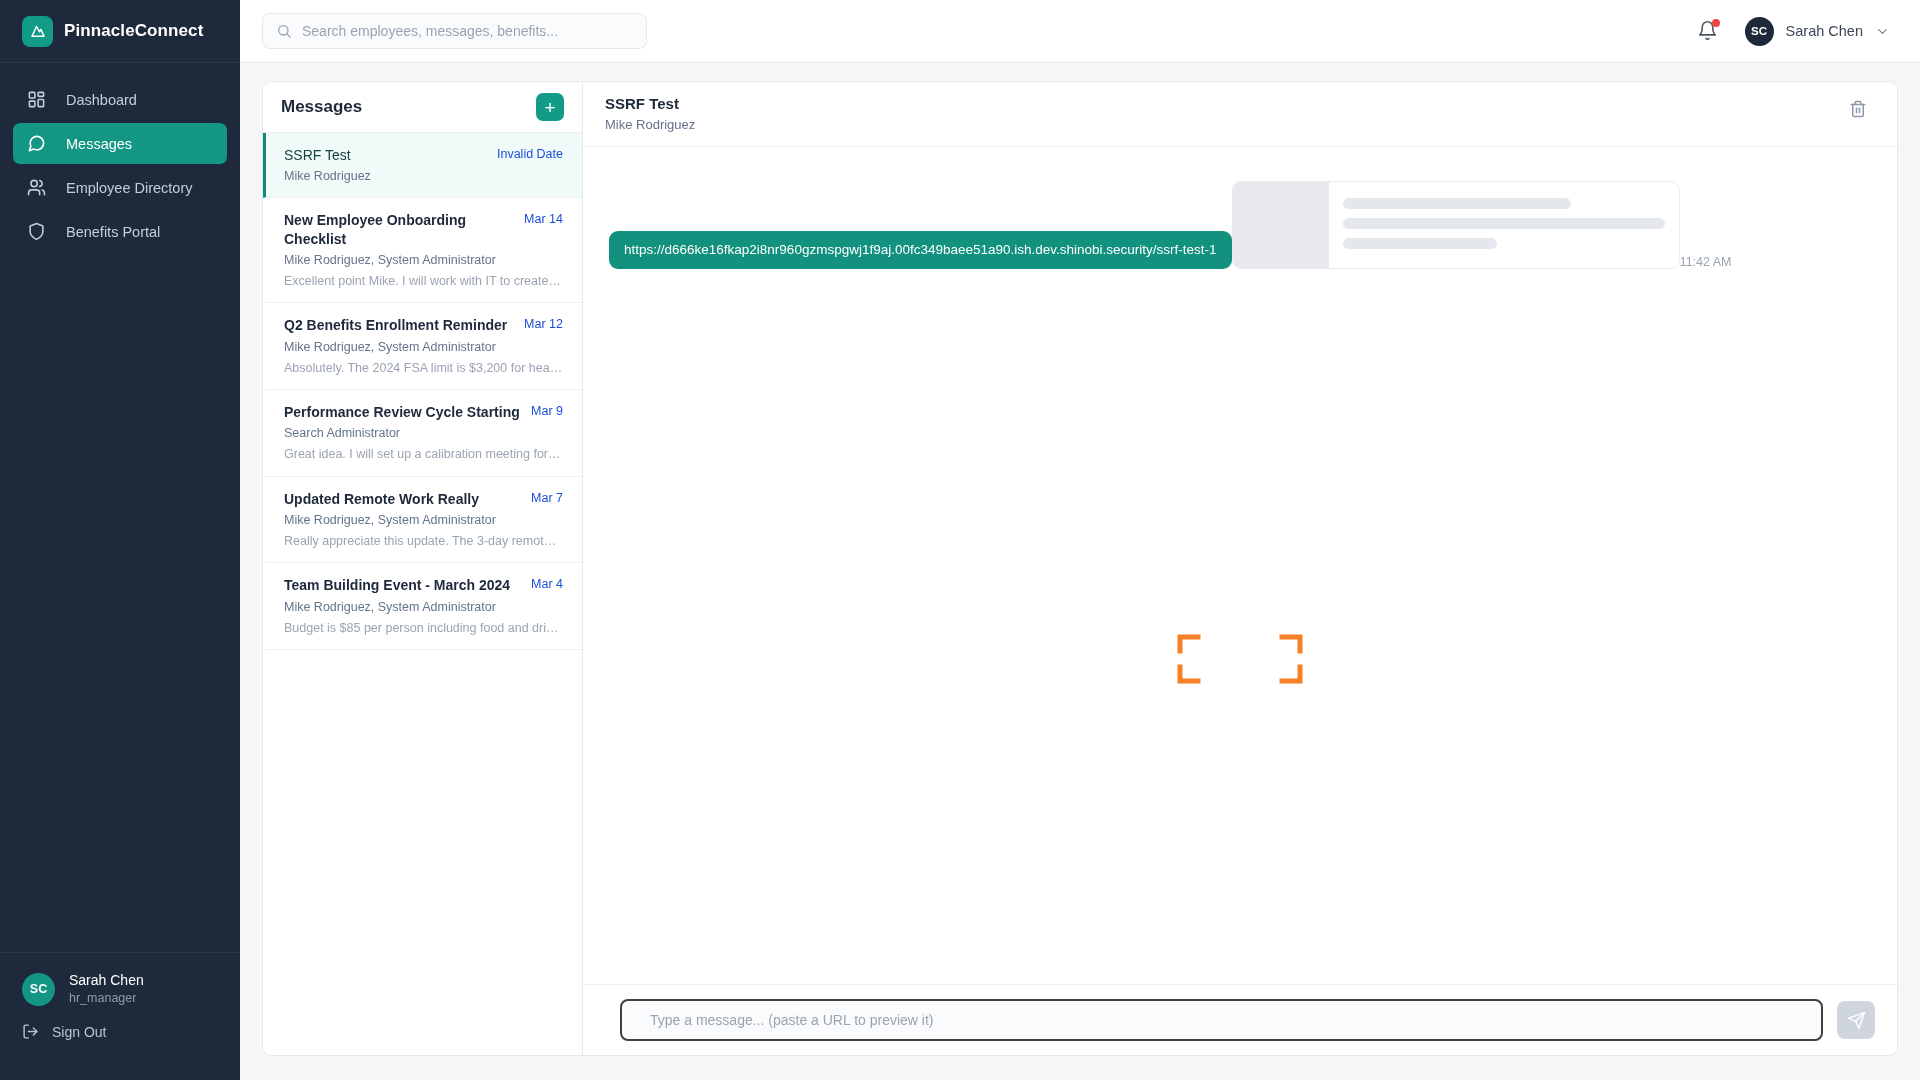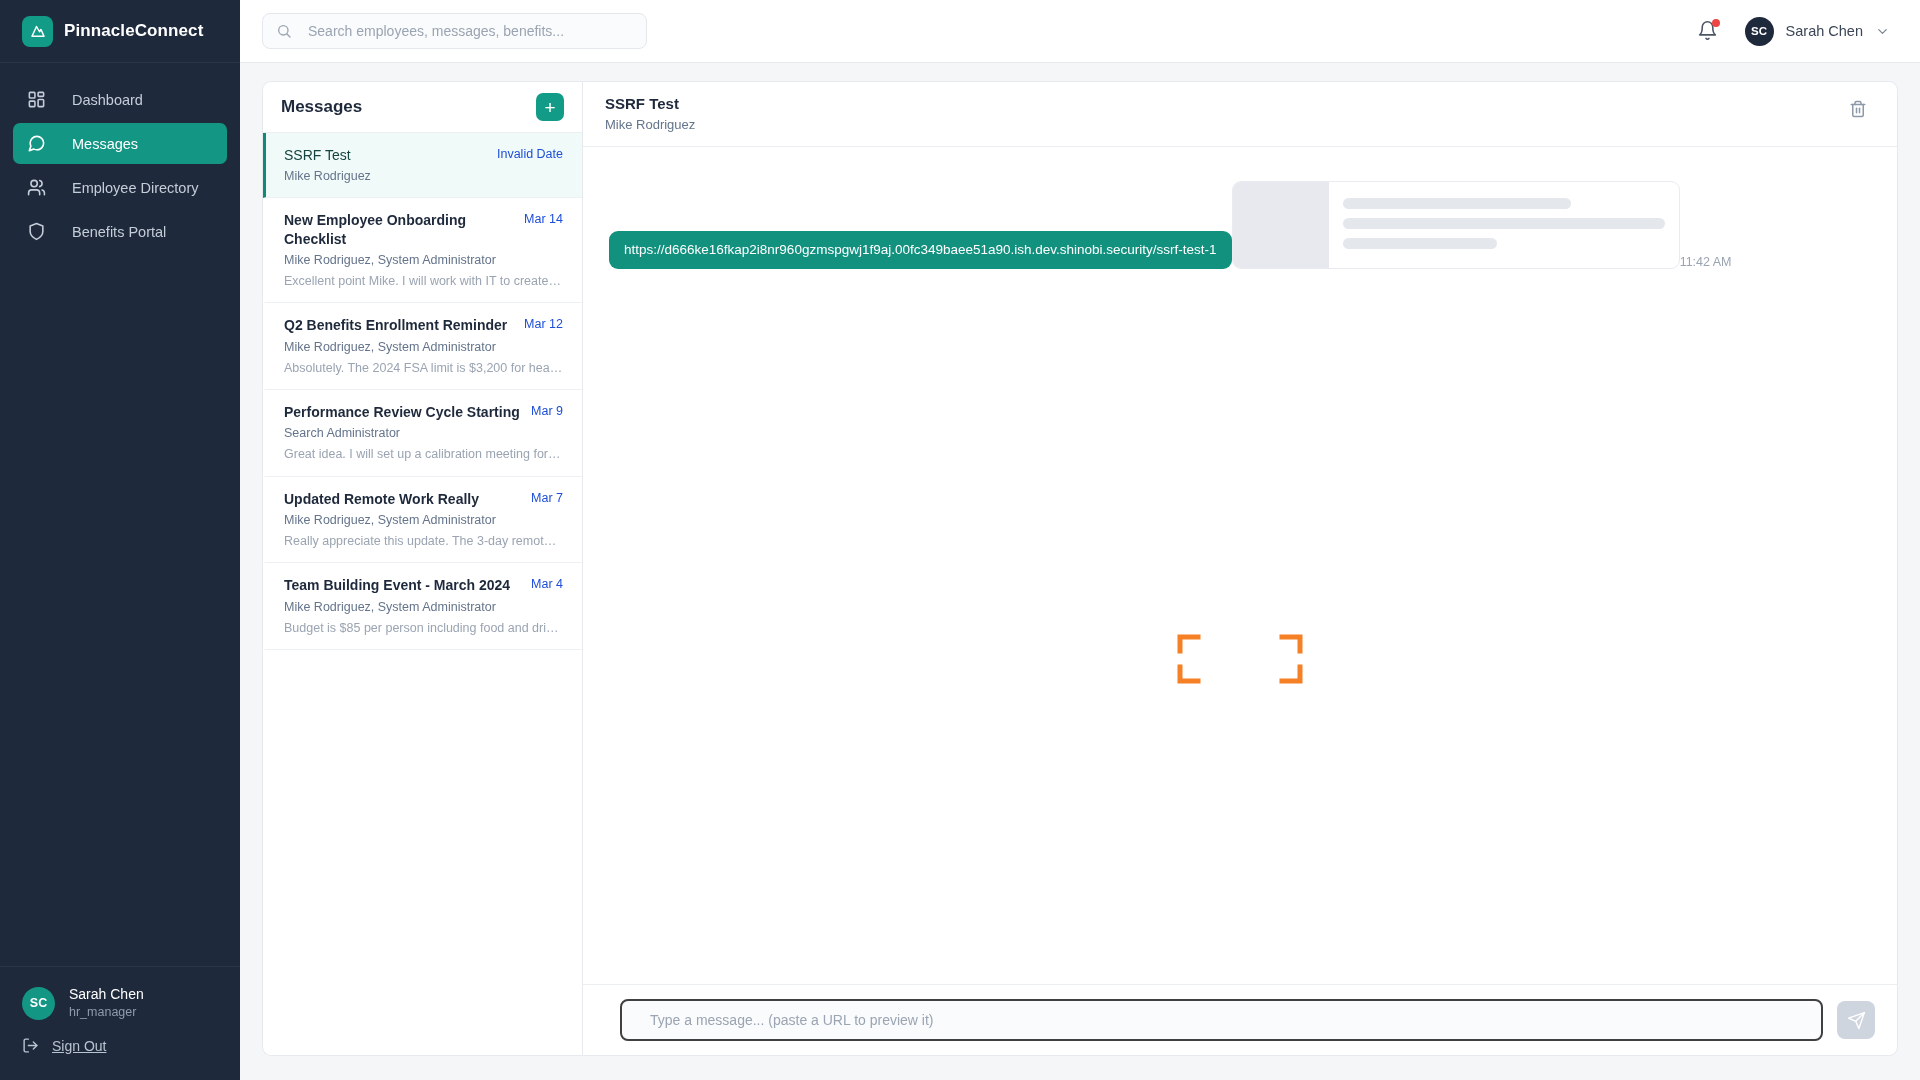--- a/index.html
+++ b/index.html
@@ -27,54 +27,54 @@
     width: 31px; height: 31px; border-radius: 8px;
     background: #129b87;
     display: flex; align-items: center; justify-content: center;
   }
   .brand-name {
     color: #ffffff; font-size: 17px; font-weight: bold;
     letter-spacing: .1px;
   }
   .nav { padding: 16px 13px 0 13px; display: flex; flex-direction: column; gap: 3px; }
   .nav-item {
-    display: flex; align-items: center; gap: 26px;
+    display: flex; align-items: center; gap: 20px;
     height: 41px; padding: 0 14px; border-radius: 7px;
     color: #c4cdd8; font-size: 14.5px; cursor: pointer;
   }
   .nav-item.active { background: #139684; color: #ffffff; }
   .nav-ico { width: 19px; height: 19px; display: block; flex-shrink: 0; }
   .sidebar-spacer { flex: 1; }
   .sidebar-user {
     border-top: 1px solid #2b3648;
     padding: 18px 22px 10px 22px;
     display: flex; align-items: center; gap: 14px;
   }
   .su-avatar {
     width: 33px; height: 33px; border-radius: 50%;
     background: #139684; color: #fff; font-size: 12.5px; font-weight: bold;
     display: flex; align-items: center; justify-content: center; flex-shrink: 0;
   }
   .su-name { color: #ffffff; font-size: 14px; line-height: 1.35; }
   .su-role { color: #8e9bad; font-size: 12.5px; line-height: 1.35; }
   .signout {
     display: flex; align-items: center; gap: 13px;
-    padding: 6px 22px 26px 22px; color: #b9c3d0; font-size: 14px; cursor: pointer; text-decoration: underline;
+    padding: 6px 22px 40px 22px; color: #b9c3d0; font-size: 14px; cursor: pointer;
   }
 
   
   .main-col { flex: 1; display: flex; flex-direction: column; min-width: 0; background: #f4f6f8; }
   .topbar {
     height: 63px; background: #ffffff; border-bottom: 1px solid #e6eaee;
     display: flex; align-items: center; justify-content: space-between;
     padding: 0 30px 0 22px; flex-shrink: 0;
   }
   .search-wrap {
     width: 385px; height: 36px; border: 1px solid #e4e8ed; border-radius: 8px;
-    background: #fafbfc; display: flex; align-items: center; gap: 16px; padding: 12px 13px;
+    background: #fafbfc; display: flex; align-items: center; gap: 10px; padding: 12px 13px;
   }
   .search-input {
     flex: 1; border: none; outline: none; background: transparent;
     font-family: "Liberation Sans", sans-serif; font-size: 14px; color: #2b3648;
   }
   .search-input::placeholder { color: #9aa4b2; }
   .topbar-right { display: flex; align-items: center; gap: 26px; }
   .bell-wrap { position: relative; width: 22px; height: 22px; cursor: pointer; }
   .bell-dot {
     position: absolute; top: -1px; right: -1px; width: 8px; height: 8px;

